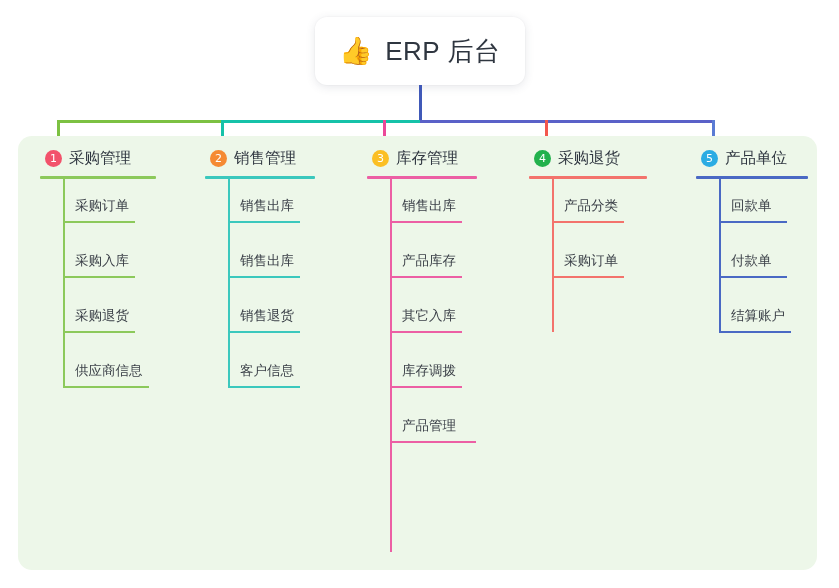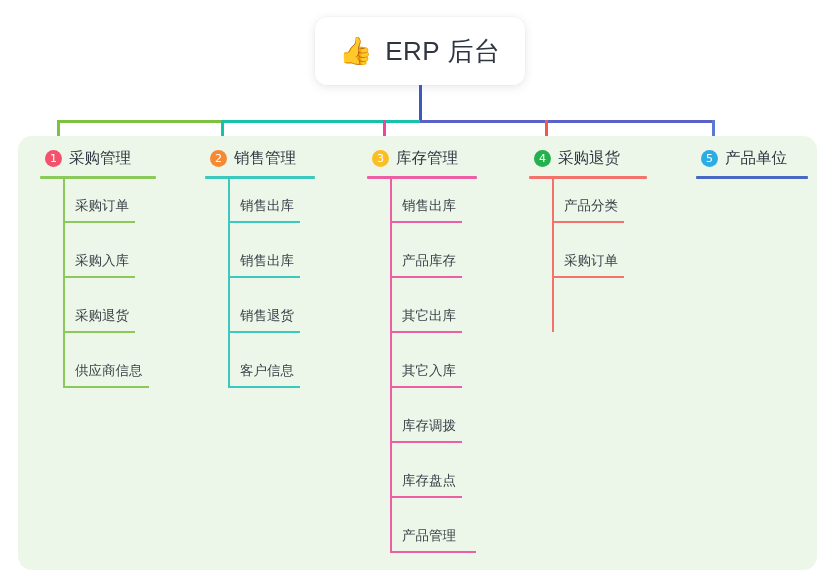--- a/index.html
+++ b/index.html
@@ -143,33 +143,25 @@
 
     <div class="leaf">
       <span class="leaf-label">销售出库</span>
       <span class="leaf-rule" style="width:72px;background:#EC5FA4;"></span>
     </div>
     <div class="leaf">
       <span class="leaf-label">产品库存</span>
       <span class="leaf-rule" style="width:72px;background:#EC5FA4;"></span>
     </div>
     <div class="leaf">
-      <span class="leaf-label">其它出库</span>
-      <span class="leaf-rule" style="width:72px;background:#EC5FA4;"></span>
-    </div>
-    <div class="leaf">
       <span class="leaf-label">其它入库</span>
       <span class="leaf-rule" style="width:72px;background:#EC5FA4;"></span>
     </div>
     <div class="leaf">
       <span class="leaf-label">库存调拨</span>
-      <span class="leaf-rule" style="width:72px;background:#EC5FA4;"></span>
-    </div>
-    <div class="leaf">
-      <span class="leaf-label">库存盘点</span>
       <span class="leaf-rule" style="width:72px;background:#EC5FA4;"></span>
     </div>
     <div class="leaf">
       <span class="leaf-label">产品管理</span>
       <span class="leaf-rule" style="width:86px;background:#EC5FA4;"></span>
     </div>
       </div>
     </div>
     <div class="col" style="left:529px;">
       <div class="col-head">
@@ -189,16 +181,32 @@
       <span class="leaf-rule" style="width:72px;background:#F3736C;"></span>
     </div>
       </div>
     </div>
     <div class="col" style="left:696px;">
       <div class="col-head">
         <span class="badge" style="background:#2BACE3;">5</span>
         <span class="col-title">产品单位</span>
       </div>
       <div class="head-rule" style="width:112px;background:#4A69C4;"></div>
+      <div class="col-body">
+        <div class="spine" style="height:153px;background:#4A69C4;"></div>
+
+    <div class="leaf">
+      <span class="leaf-label">回款单</span>
+      <span class="leaf-rule" style="width:68px;background:#4A69C4;"></span>
+    </div>
+    <div class="leaf">
+      <span class="leaf-label">付款单</span>
+      <span class="leaf-rule" style="width:68px;background:#4A69C4;"></span>
+    </div>
+    <div class="leaf">
+      <span class="leaf-label">结算账户</span>
+      <span class="leaf-rule" style="width:72px;background:#4A69C4;"></span>
+    </div>
+      </div>
     </div>
     </div>
 
 </div>
 
 </body></html>

